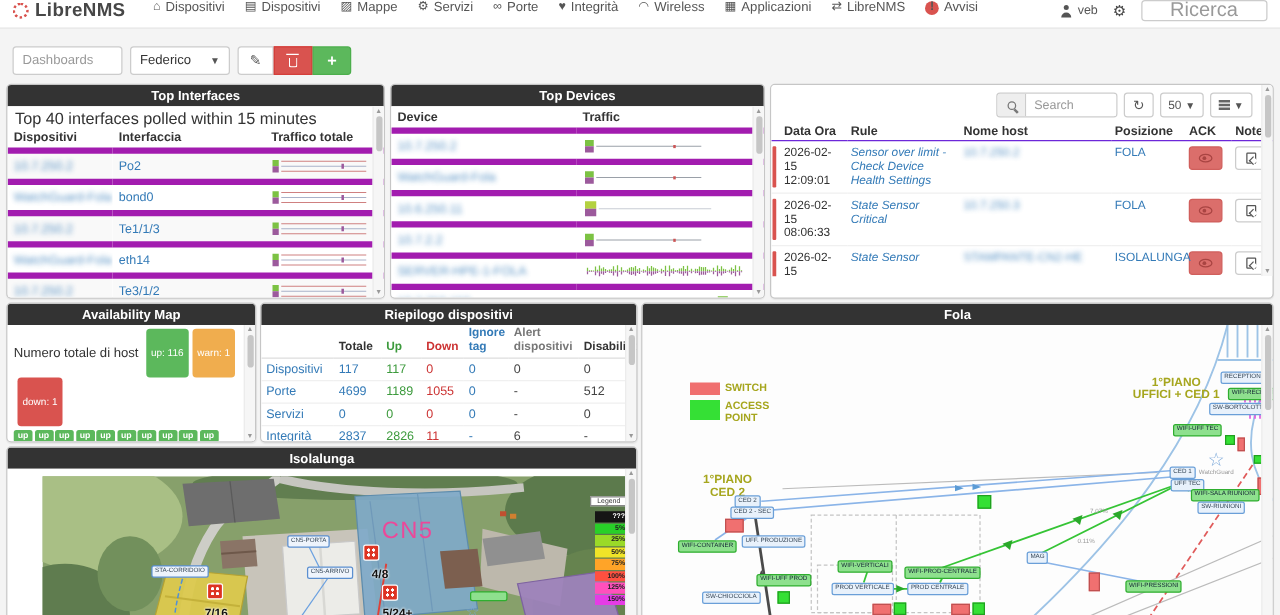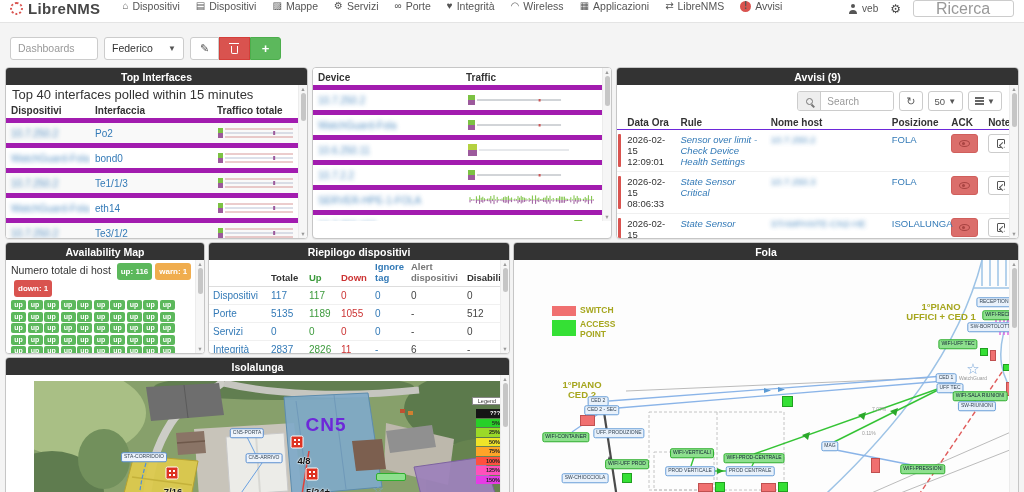--- a/index.html
+++ b/index.html
@@ -67,21 +67,21 @@
 .altab .sev i{position:absolute;left:1px;top:4px;bottom:4px;width:3px;background:#d9534f;border-radius:1px}
 .altab .rule a{font-style:italic}
 .ackbtn{width:27px;height:19px;background:#db6e6b;border:1px solid #d05f5c;border-radius:3px;display:flex;align-items:center;justify-content:center;cursor:pointer}
 .eye{display:inline-block;width:11px;height:7px;border:1.5px solid #a94442;border-radius:50%;position:relative}
 .eye::after{content:"";position:absolute;width:3px;height:3px;background:#a94442;border-radius:50%;left:2.2px;top:0.8px}
 .notebtn{width:25px;height:19px;background:#fff;border:1px solid #ccc;border-radius:3px;display:flex;align-items:center;justify-content:center;cursor:pointer}
 .noteic{display:inline-block;width:8px;height:9px;border:1.2px solid #555;border-radius:1px;position:relative;background:#fff}
 .noteic::after{content:"";position:absolute;right:-1px;bottom:-1px;width:4px;height:4px;background:#fff;border-left:1.2px solid #555;border-top:1.2px solid #555;transform:rotate(-45deg)}
 
 #p-avail .pc{padding:3px 12px 3px 5px;font-size:10.5px}
-.bb{display:inline-block;border-radius:3px;color:#fff;font-weight:bold;font-size:8px;padding:4px 4px;margin-left:3px;vertical-align:middle}
+.bb{display:inline-block;border-radius:3px;color:#fff;font-weight:normal;font-size:8px;padding:15px 4px;margin-left:3px;vertical-align:middle}
 .bb.up{background:#5cb85c}.bb.warn{background:#f0ad4e}.bb.down{background:#d9534f}
 #avail-grid{margin-top:3px;line-height:0}
 .upcell{display:inline-block;width:15px;height:10px;line-height:10px;background:#5cb85c;color:#fff;font-size:7px;font-weight:bold;text-align:center;border-radius:2px;margin:0 1.5px 1.5px 0;cursor:pointer}
 
 .smtab{width:100%;border-collapse:collapse;font-size:10px;table-layout:fixed}
 .smtab th{font-weight:bold;font-size:9.5px;text-align:left;padding:2px 4px;border-bottom:1px solid #ddd;line-height:1.15;vertical-align:bottom}
 .smtab td{padding:3px 4px;border-top:1px solid #f0f0f0;white-space:nowrap;overflow:hidden}
 .h-up{color:#3c9a3c}.h-down{color:#cc3333}.h-ign{color:#337ab7}.h-al{color:#777}
 .c-lab,.c-tot,.c-ign{color:#337ab7}.c-up{color:#3c9a3c}.c-down{color:#cc3333}.c-al,.c-dis{color:#444}
 
@@ -102,21 +102,21 @@
 .fdev.ap{background:#35e035;border-color:#20a020}
 .fpct{position:absolute;font-size:5px;color:#999}
 .fstar{position:absolute;color:#7aa7d9;font-size:15px;line-height:1;transform:translate(-50%,-50%)}
 .fstarlbl{position:absolute;font-size:5px;color:#999;transform:translate(-50%,0)}
 
 #p-isola .pc{background:#fff}
 #isola-wrap{position:absolute;left:28px;top:6px;width:470px;height:140px}
 #isola-wrap svg{position:absolute;left:0;top:0}
 .inode{position:absolute;transform:translate(-50%,-50%);white-space:nowrap;font-size:5px;line-height:1.5;padding:0 2px;border-radius:2px;border:1px solid #5b8fd0;background:#eef4fc;color:#345;z-index:2}
 .imark{position:absolute;transform:translate(-50%,-50%);z-index:1;white-space:nowrap}
-.imark.big{font-size:19px;font-weight:bold;color:#6d28d9;letter-spacing:1px}
+.imark.big{font-size:19px;font-weight:normal;color:#ec4899;letter-spacing:1px}
 .imark.med{font-size:9.5px;font-weight:bold;color:#111;text-shadow:0 0 2px #fff,0 0 2px #fff}
 .swico{position:absolute;width:13px;height:13px;background:#dd3322;border:1px solid #fff;border-radius:2px;transform:translate(-50%,-50%);z-index:2;background-image:radial-gradient(circle at 32% 32%,#fff 1.2px,transparent 1.4px),radial-gradient(circle at 68% 32%,#fff 1.2px,transparent 1.4px),radial-gradient(circle at 32% 68%,#fff 1.2px,transparent 1.4px),radial-gradient(circle at 68% 68%,#fff 1.2px,transparent 1.4px)}
 .ilgtitle{position:absolute;background:#fff;border:1px solid #888;font-size:5.5px;text-align:center;z-index:2;padding:0 2px}
 .ilgrow{position:absolute;font-size:5.5px;font-weight:bold;text-align:right;line-height:8.5px;padding-right:2px;z-index:2}
 .igreen{position:absolute;background:#8ee08e;border:1px solid #2fae2f;border-radius:2px;z-index:2}
 .istar{position:absolute;color:#7aa7d9;font-size:13px;line-height:1;transform:translate(-50%,-50%);z-index:2}
 </style>
 </head>
 <body>
 
@@ -293,20 +293,21 @@
     <div class="vscroll">
         <span>▲</span>
         <div class="vthumb" style="height:28px"></div>
         <div class="vsp"></div>
         <span>▼</span>
       </div>
   </div>
 </section>
 
 <section class="panel" id="p-topdev" style="left:312px;top:67px;width:300px;height:172px">
+  <div class="ph">Top Devices</div>
   <div class="pc">
     <table class="ttab" style="margin-top:2px">
       <colgroup>
           <col style="width:148px">
           <col>
         </colgroup>
       <thead>
           <tr>
         <th>Device</th>
         <th>Traffic</th>
@@ -684,21 +685,20 @@
     <div class="vscroll">
         <span>▲</span>
         <div class="vthumb" style="height:30px"></div>
         <div class="vsp"></div>
         <span>▼</span>
       </div>
   </div>
 </section>
 
 <section class="panel" id="p-avvisi" style="left:616px;top:67px;width:403px;height:172px">
-  <div class="ph">Avvisi (9)</div>
   <div class="pc">
     <div class="atb">
       <div class="sgroup">
         <span class="saddon">
             <span class="mag"></span>
           </span>
         <input class="sinput" placeholder="Search" style="">
       </div>
       <button class="tbtn">
           <span style="font-size:11px">↻</span>
@@ -850,21 +850,21 @@
             <td class="c-lab"><a>Dispositivi</a></td>
             <td class="c-tot">117</td>
             <td class="c-up">117</td>
             <td class="c-down">0</td>
             <td class="c-ign">0</td>
             <td class="c-al">0</td>
             <td class="c-dis">0</td>
           </tr>
           <tr>
             <td class="c-lab"><a>Porte</a></td>
-            <td class="c-tot">5135</td>
+            <td class="c-tot">4699</td>
             <td class="c-up">1189</td>
             <td class="c-down">1055</td>
             <td class="c-ign">0</td>
             <td class="c-al">-</td>
             <td class="c-dis">512</td>
           </tr>
           <tr>
             <td class="c-lab"><a>Servizi</a></td>
             <td class="c-tot">0</td>
             <td class="c-up">0</td>

